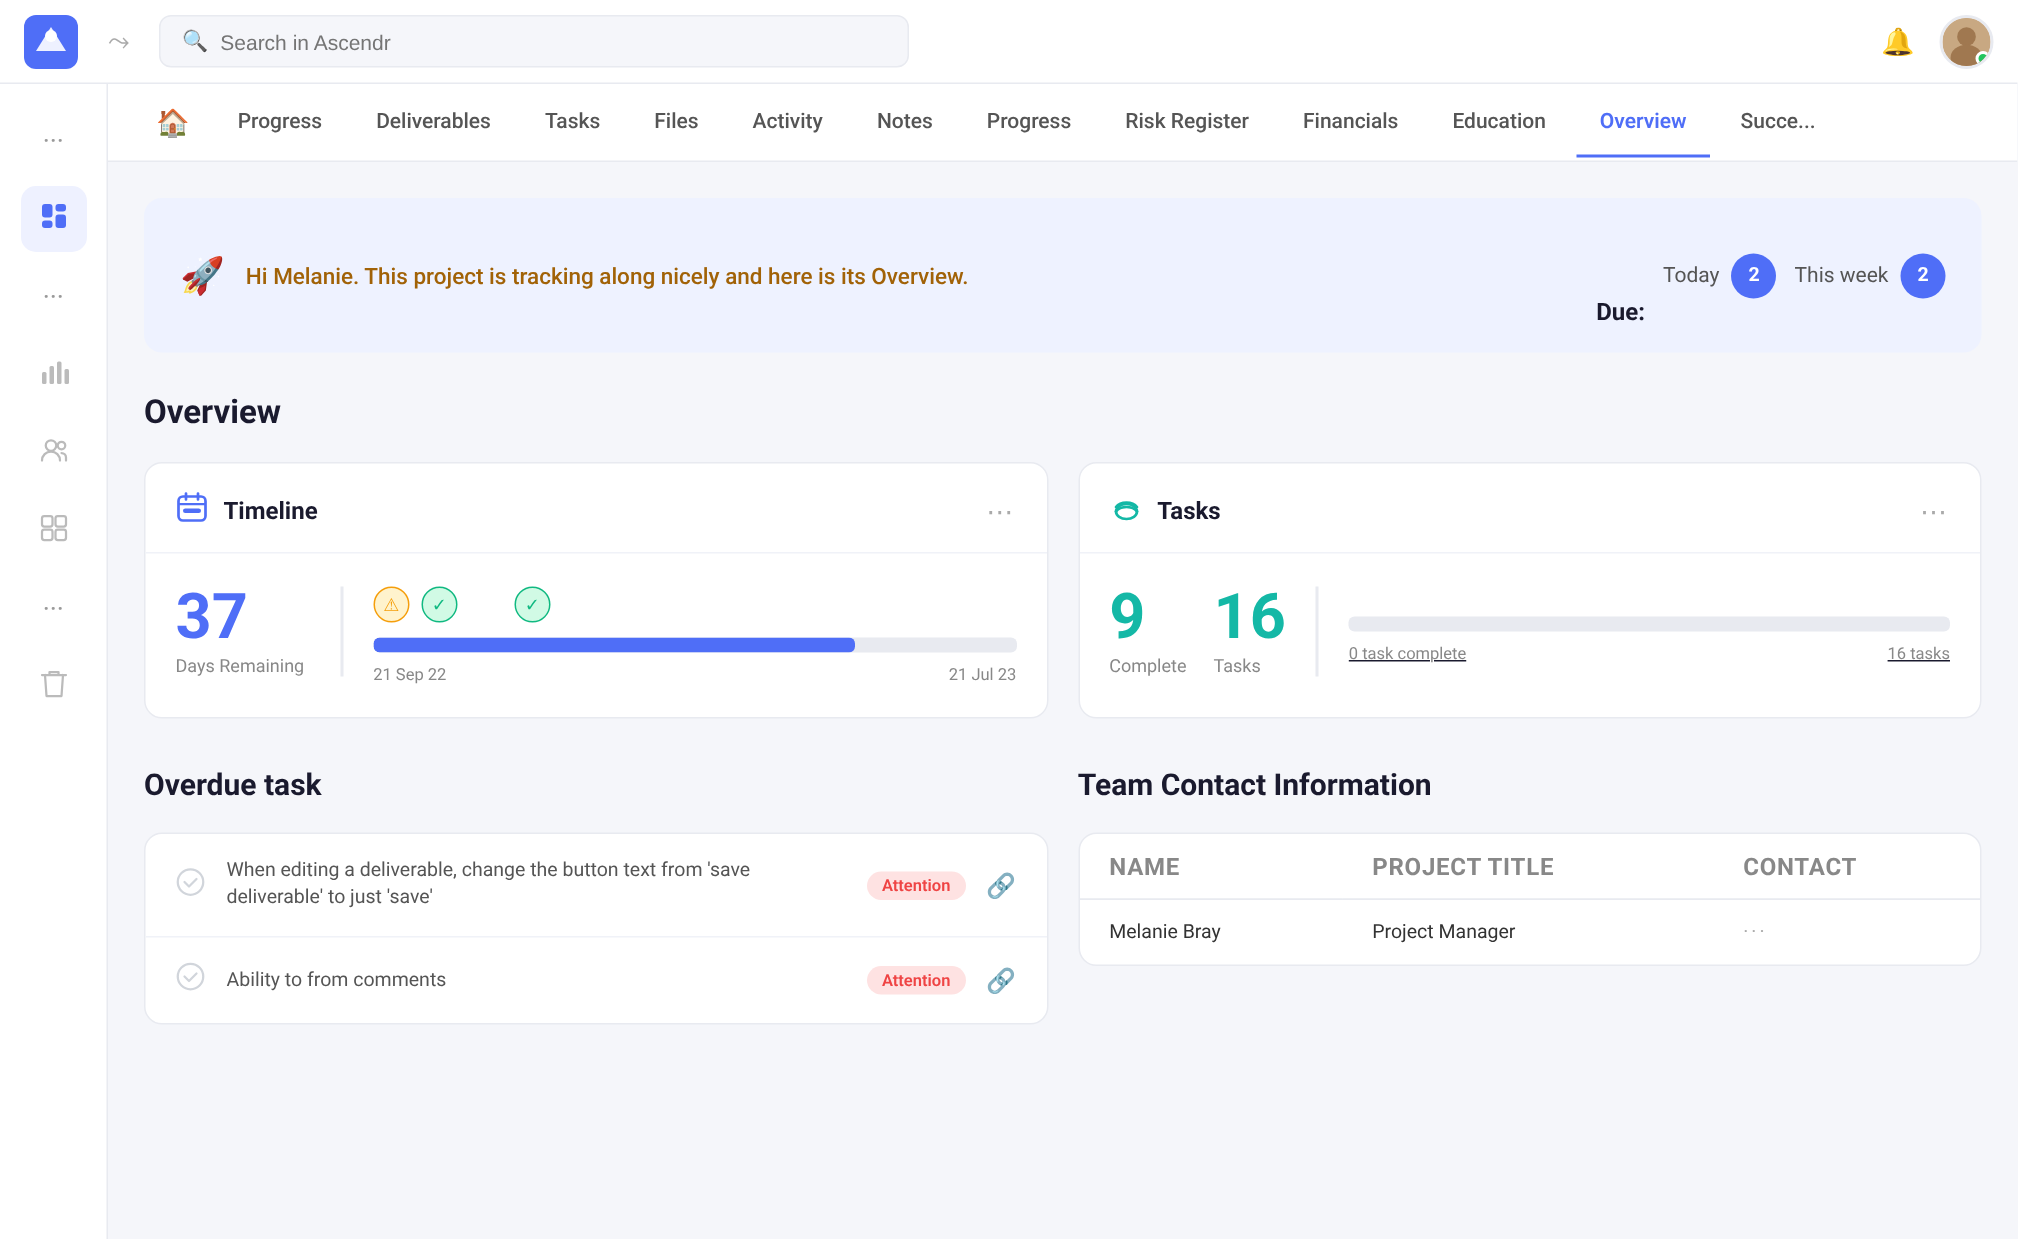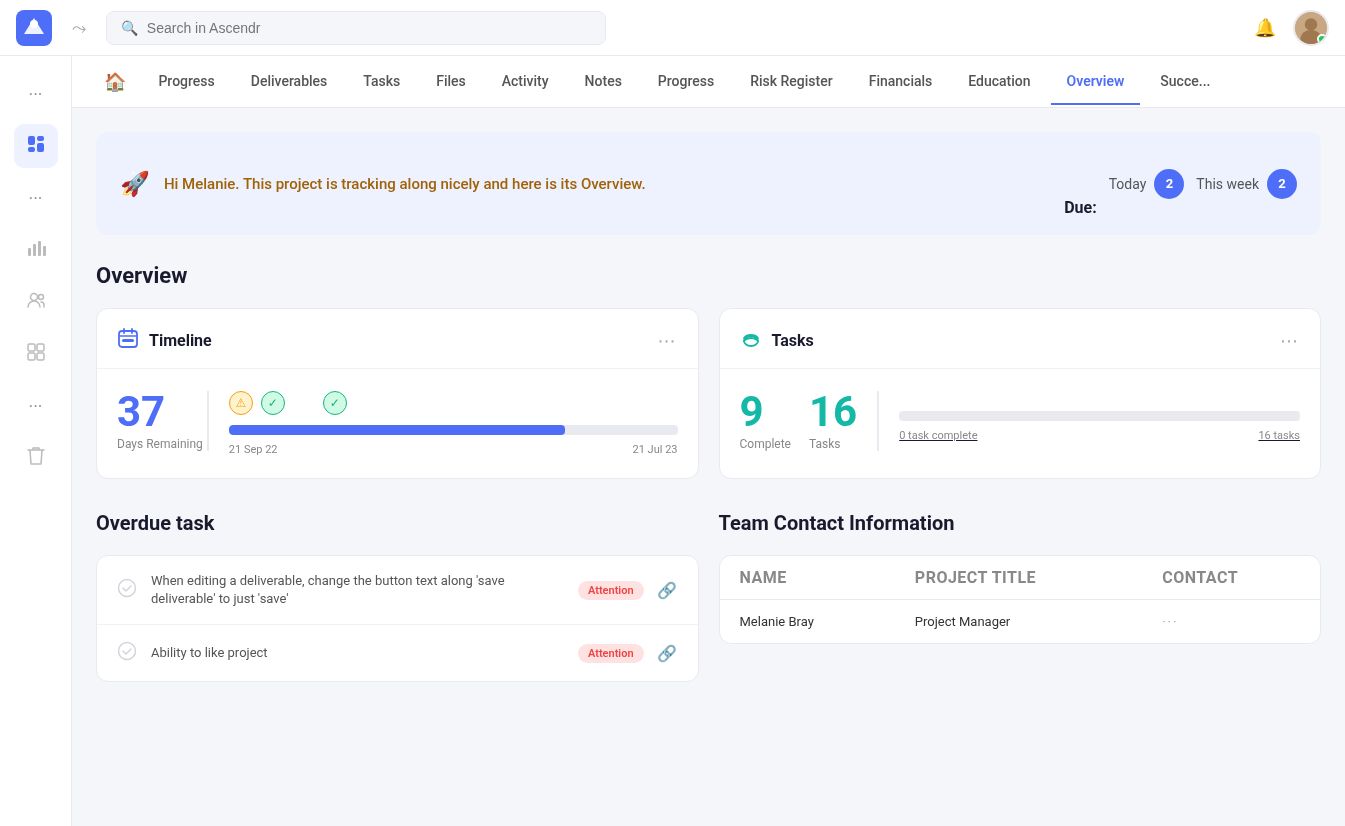--- a/index.html
+++ b/index.html
@@ -111,21 +111,21 @@
       padding: 18px 20px 14px; border-bottom: 1px solid #f0f2f8;
     }
     .card-title-row { display: flex; align-items: center; gap: 10px; }
     .card-title { font-size: 16px; font-weight: 700; }
     .card-icon { font-size: 20px; color: #4f6ef7; }
     .card-menu { color: #aaa; cursor: pointer; font-size: 18px; letter-spacing: 2px; }
     .card-body { padding: 22px 20px; }
 
     
     .timeline-stats { display: flex; gap: 0; align-items: flex-start; }
-    .timeline-days { padding-right: 4px; border-right: 2px solid #e8eaf0; margin-right: 20px; }
+    .timeline-days { padding-right: 24px; border-right: 2px solid #e8eaf0; margin-right: 20px; }
     .timeline-days .num { font-size: 42px; font-weight: 700; color: #4f6ef7; line-height: 1; }
     .timeline-days .label { font-size: 12px; color: #888; margin-top: 4px; }
     .timeline-chart { flex: 1; }
     .timeline-icons { display: flex; gap: 8px; margin-bottom: 10px; }
     .tl-icon { width: 24px; height: 24px; border-radius: 50%; display: flex; align-items: center; justify-content: center; font-size: 12px; }
     .tl-icon.warn { background: #fff3cd; color: #f59e0b; border: 1.5px solid #f59e0b; }
     .tl-icon.check { background: #d1fae5; color: #10b981; border: 1.5px solid #10b981; }
     .tl-icon.check2 { background: #d1fae5; color: #10b981; border: 1.5px solid #10b981; }
     .timeline-bar-wrap { background: #e8eaf0; border-radius: 4px; height: 10px; width: 100%; position: relative; overflow: hidden; margin-bottom: 8px; }
     .timeline-bar-fill { height: 100%; background: #4f6ef7; border-radius: 4px; width: 75%; }
@@ -394,32 +394,32 @@
       <div class="overdue-section">
         <div class="section-title">Overdue task</div>
         <div class="overdue-card">
           <div class="overdue-item">
             <span class="overdue-check">
               <svg width="20" height="20" viewBox="0 0 20 20" fill="none">
                 <circle cx="10" cy="10" r="8.5" stroke="#d1d5db" stroke-width="1.5"></circle>
                 <path d="M6 10l3 3 5-5" stroke="#d1d5db" stroke-width="1.5" stroke-linecap="round" stroke-linejoin="round"></path>
               </svg>
             </span>
-            <span class="overdue-text">When editing a deliverable, change the button text along 'save deliverable' to just 'save'</span>
+            <span class="overdue-text">When editing a deliverable, change the button text from 'save deliverable' to just 'save'</span>
             <span class="overdue-badge">Attention</span>
             <span class="overdue-link">🔗</span>
           </div>
           <div class="overdue-item">
             <span class="overdue-check">
               <svg width="20" height="20" viewBox="0 0 20 20" fill="none">
                 <circle cx="10" cy="10" r="8.5" stroke="#d1d5db" stroke-width="1.5"></circle>
                 <path d="M6 10l3 3 5-5" stroke="#d1d5db" stroke-width="1.5" stroke-linecap="round" stroke-linejoin="round"></path>
               </svg>
             </span>
-            <span class="overdue-text">Ability to like project</span>
+            <span class="overdue-text">Ability to from comments</span>
             <span class="overdue-badge">Attention</span>
             <span class="overdue-link">🔗</span>
           </div>
         </div>
       </div>
 
       <div class="team-section">
         <div class="section-title">Team Contact Information</div>
         <div class="team-card">
           <table class="team-table">

